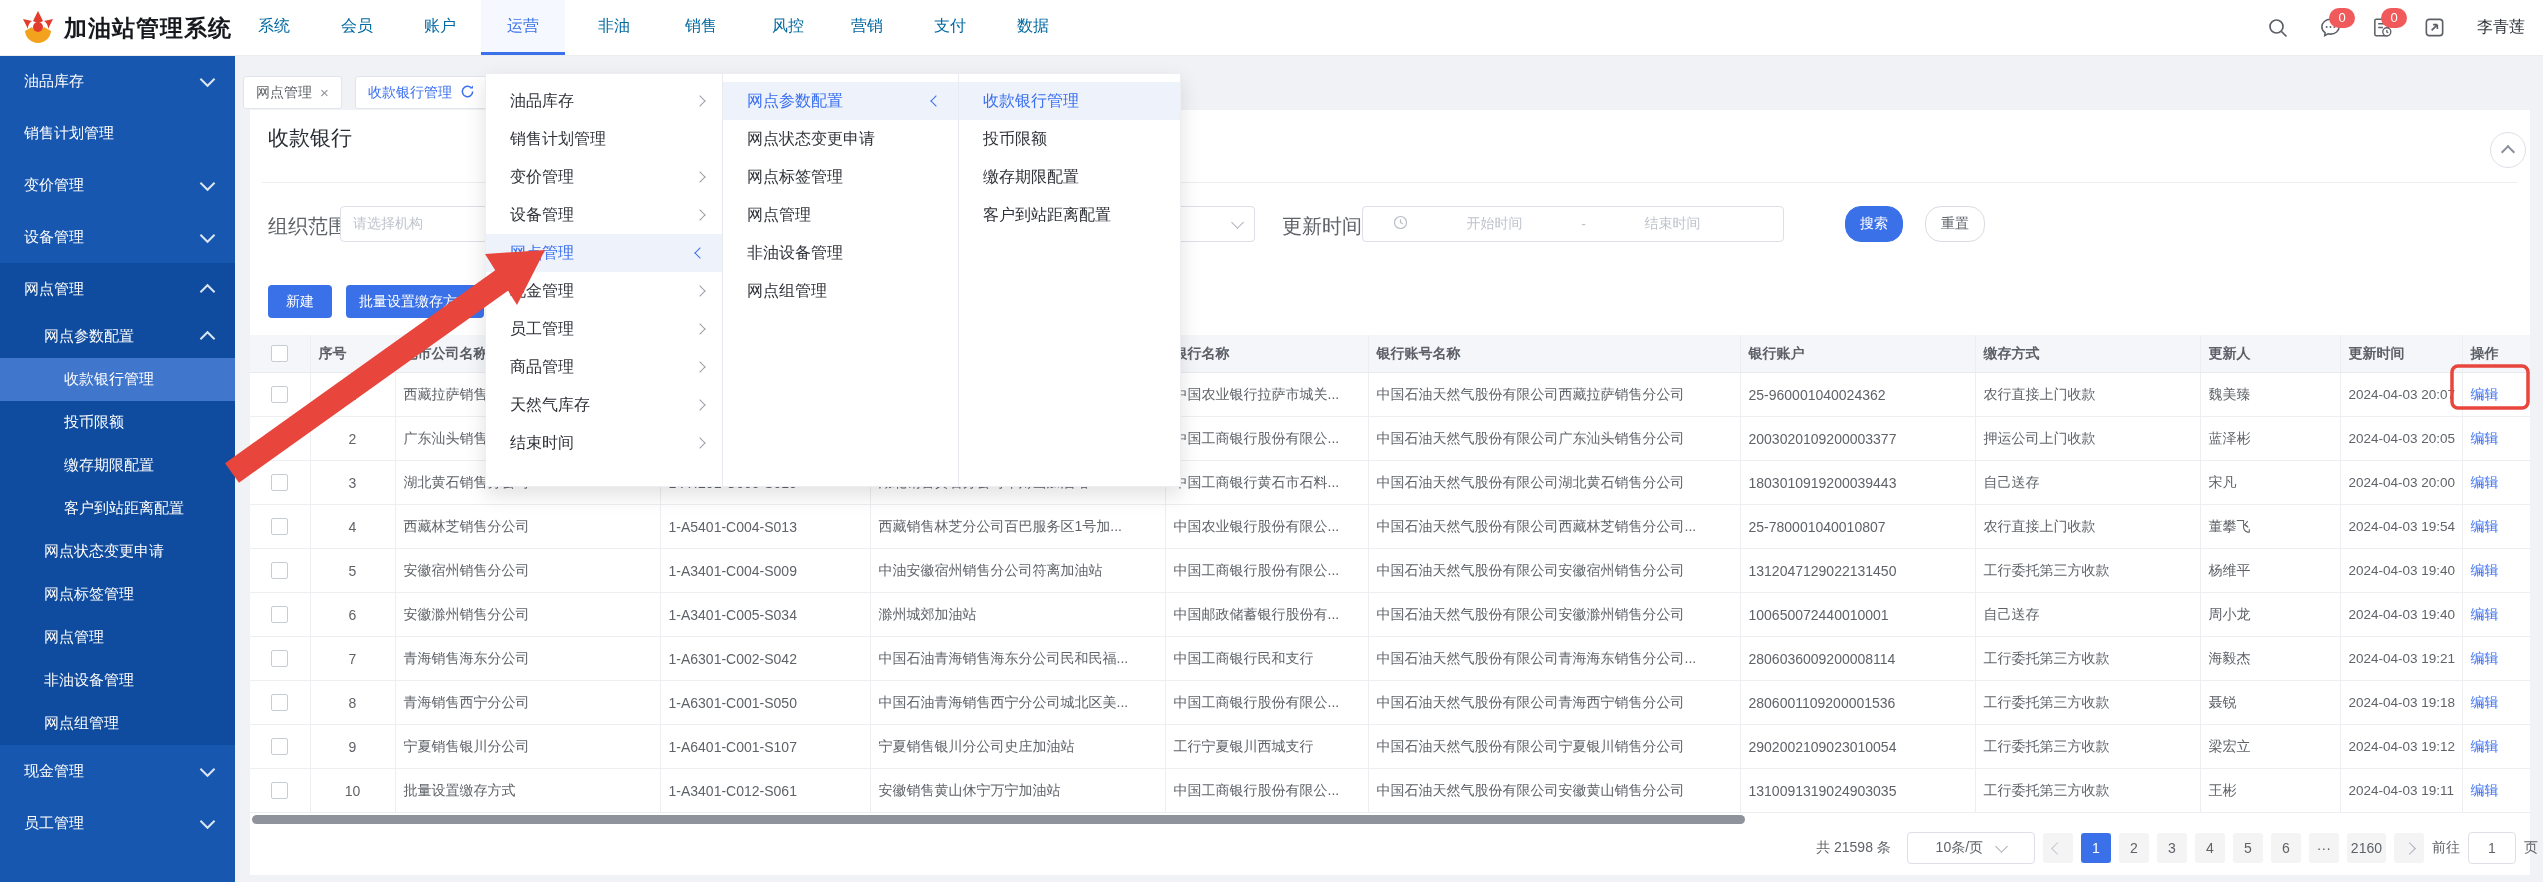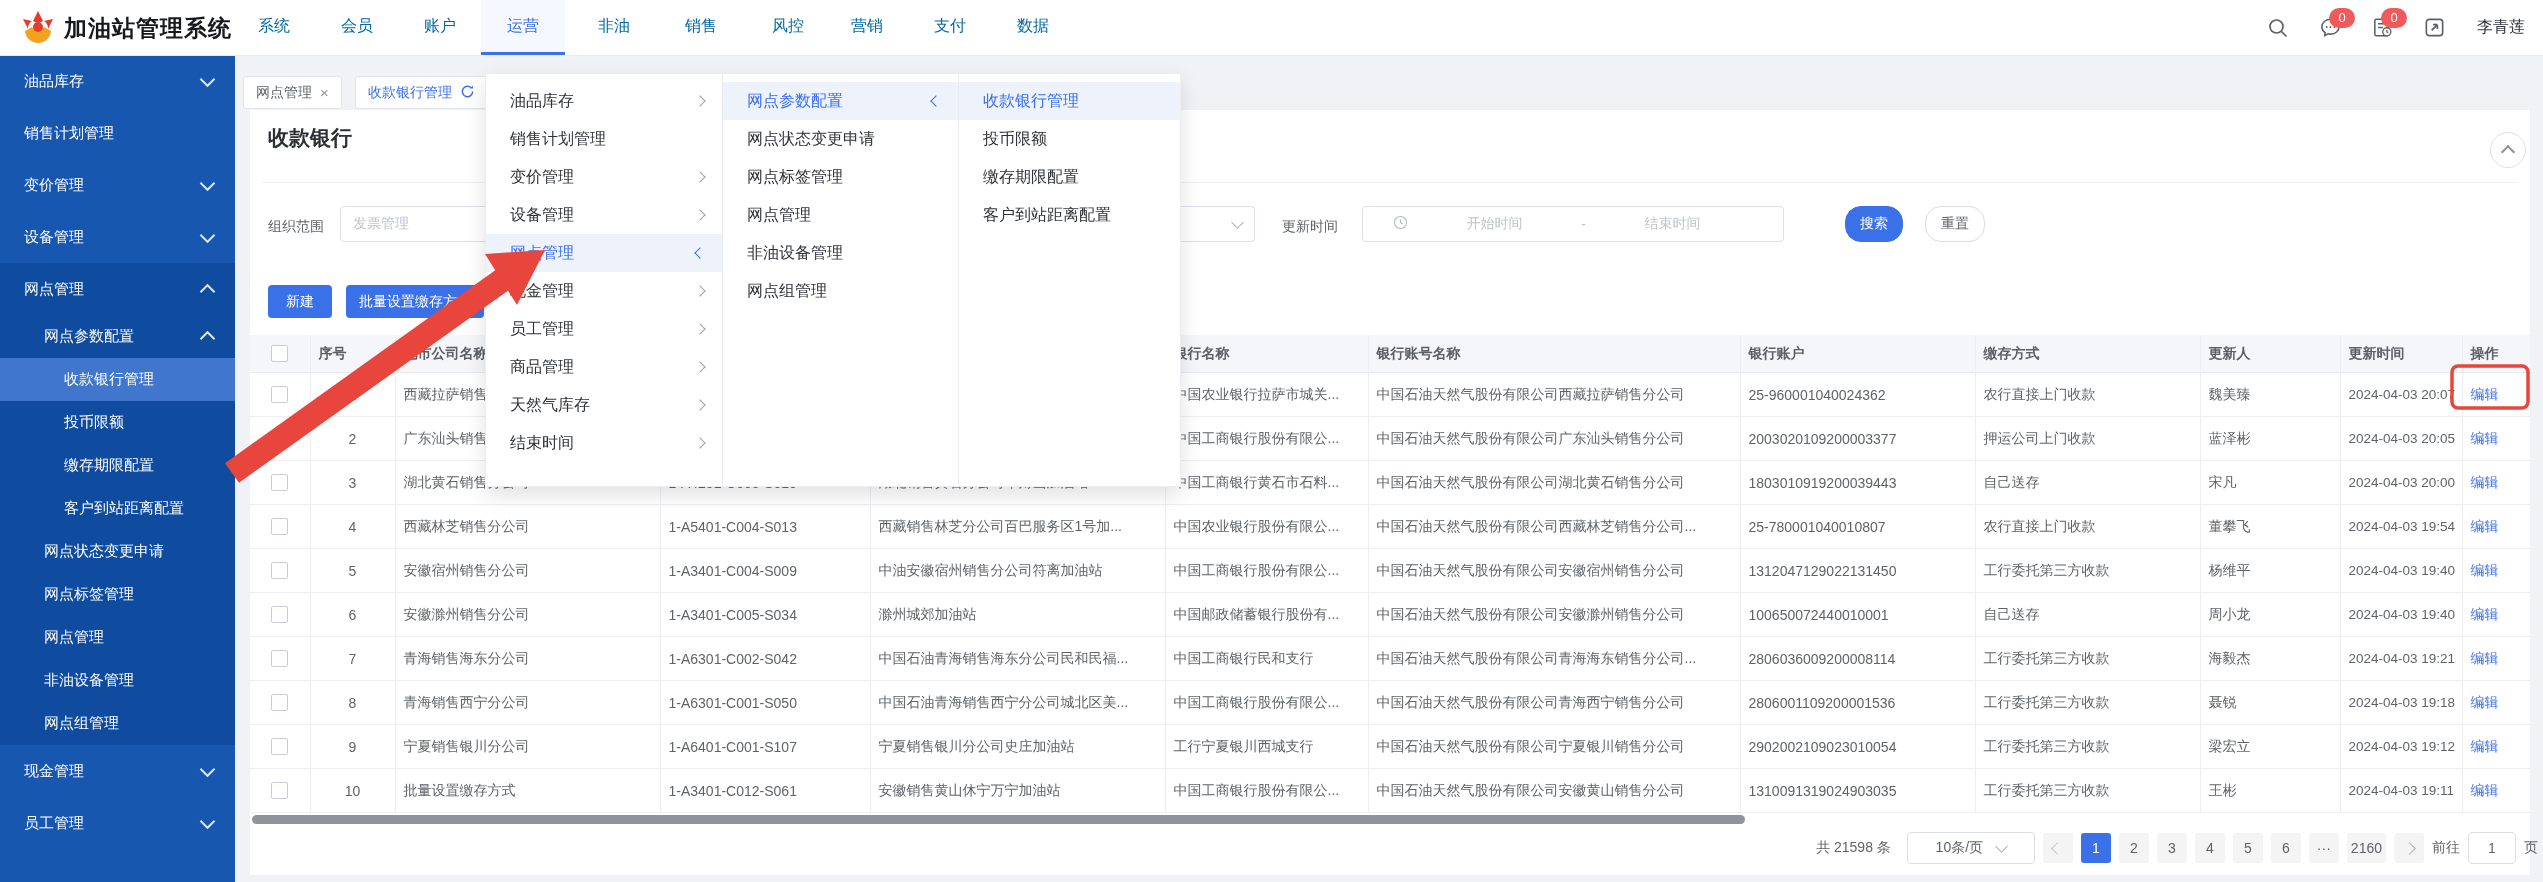--- a/index.html
+++ b/index.html
@@ -28,27 +28,27 @@
   .side-item.selected{background:#4076cc;}
   .chev{position:absolute;right:22px;width:9px;height:9px;border-right:2px solid rgba(255,255,255,.85);border-bottom:2px solid rgba(255,255,255,.85);}
   .chev.down{transform:rotate(45deg);margin-top:-4px;}
   .chev.up{transform:rotate(-135deg);margin-top:4px;}
 
   
   .card{position:absolute;left:250px;top:110px;width:2280px;height:765px;background:#fff;z-index:1;}
   .tab{position:absolute;top:76px;height:33px;background:#fff;border:1px solid #e1e4ea;border-radius:3px;display:flex;align-items:center;gap:8px;padding:0 12px;font-size:14px;color:#5f6368;box-sizing:border-box;z-index:2;}
   .tab .close-x{color:#909399;font-size:15px;}
   .tab.active{color:#3a6ff0;}
-  .page-title{position:absolute;left:268px;top:124px;font-size:21px;font-weight:bold;color:#2b2f36;z-index:2;}
+  .page-title{position:absolute;left:268px;top:124px;font-size:21px;font-weight:normal;color:#2b2f36;z-index:2;}
   .collapse-btn{position:absolute;left:2490px;top:132px;width:34px;height:34px;border:1px solid #dde0e6;border-radius:50%;background:#fff;z-index:2;display:flex;align-items:center;justify-content:center;}
   .collapse-btn .chev2{width:8px;height:8px;border-right:2px solid #8a8f99;border-bottom:2px solid #8a8f99;transform:rotate(-135deg);margin-top:4px;}
   .divider{position:absolute;left:262px;top:182px;width:2256px;height:1px;background:#eceef2;z-index:2;}
 
   
-  .flabel{position:absolute;top:208px;height:36px;line-height:36px;font-size:14px;color:#5f6368;z-index:2;}
+  .flabel{position:absolute;top:208px;height:36px;line-height:36px;font-size:20px;color:#5f6368;z-index:2;}
   .fbox{position:absolute;top:206px;height:36px;border:1px solid #dcdfe6;border-radius:4px;background:#fff;box-sizing:border-box;z-index:2;display:flex;align-items:center;}
   .placeholder{color:#bfc4cc;font-size:14px;}
   .fchev{width:8px;height:8px;border-right:1.6px solid #a9aeb8;border-bottom:1.6px solid #a9aeb8;transform:rotate(45deg);margin-top:-3px;}
   .btn{position:absolute;top:206px;height:36px;border-radius:16px;font-size:14px;display:flex;align-items:center;justify-content:center;box-sizing:border-box;cursor:pointer;z-index:2;}
   .btn.primary{background:#3b71e8;color:#fff;border:1px solid #3b71e8;}
   .btn.plain{background:#fff;color:#5f6368;border:1px solid #d9dce3;}
   .action-btn{position:absolute;top:285px;height:33px;background:#3b71e8;color:#fff;border-radius:4px;font-size:14px;display:flex;align-items:center;justify-content:center;z-index:2;cursor:pointer;}
 
   
   .tbl{position:absolute;left:250px;top:335px;border-collapse:collapse;table-layout:fixed;width:2280px;z-index:2;font-size:14px;color:#5f6368;}
@@ -110,21 +110,21 @@
   </div>
 
   <div class="page-title">收款银行</div>
   <div class="collapse-btn">
       <span class="chev2"></span>
     </div>
   <div class="divider"></div>
 
   <div class="flabel" style="left:268px;">组织范围</div>
   <div class="fbox" style="left:340px;width:590px;padding:0 12px;justify-content:space-between;">
-    <span class="placeholder">发票管理</span>
+    <span class="placeholder">请选择机构</span>
     <span class="fchev"></span>
   </div>
   <div class="fbox" style="left:940px;width:315px;padding:0 12px;justify-content:flex-end;">
     <span class="fchev"></span>
   </div>
   <div class="flabel" style="left:1282px;">更新时间</div>
   <div class="fbox" style="left:1362px;width:422px;padding:0 30px;gap:6px;">
     <span>
       <svg width="15" height="15" viewBox="0 0 16 16">
           <circle cx="8" cy="8" r="6.4" fill="none" stroke="#b9bec7" stroke-width="1.3"></circle>

